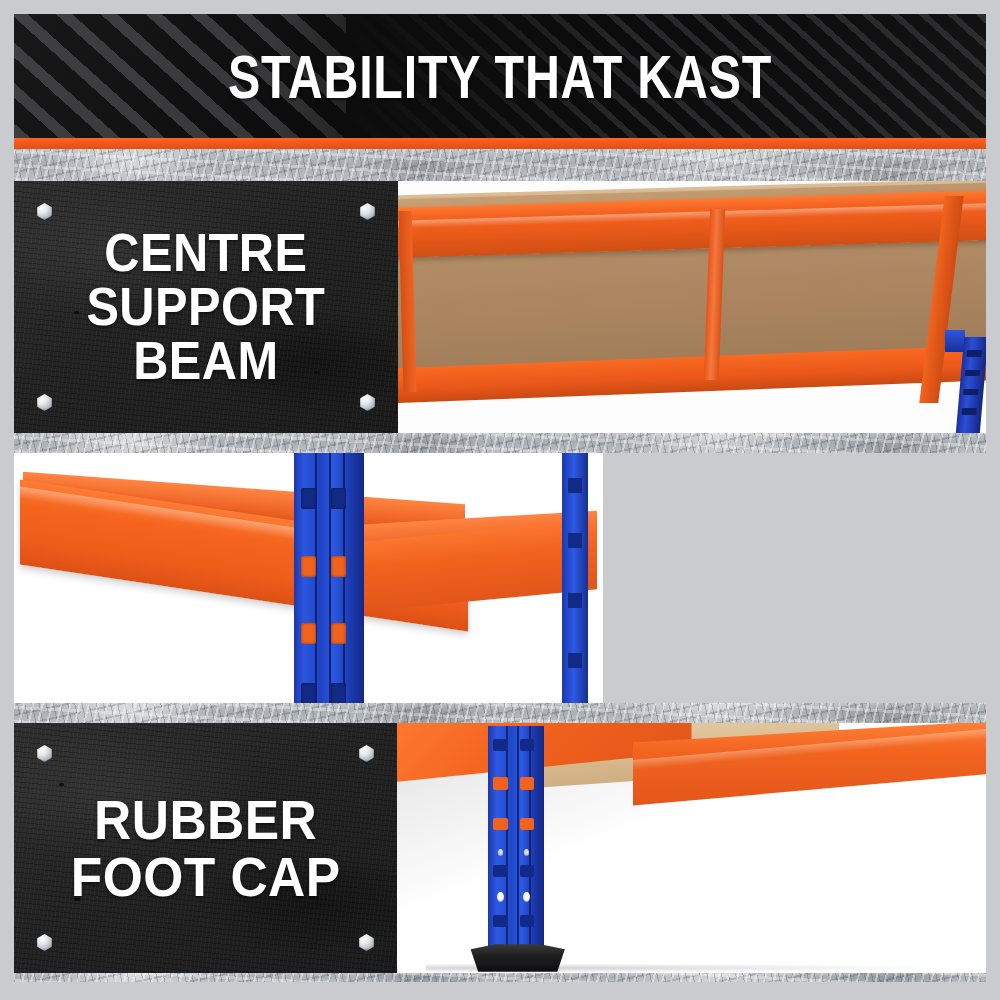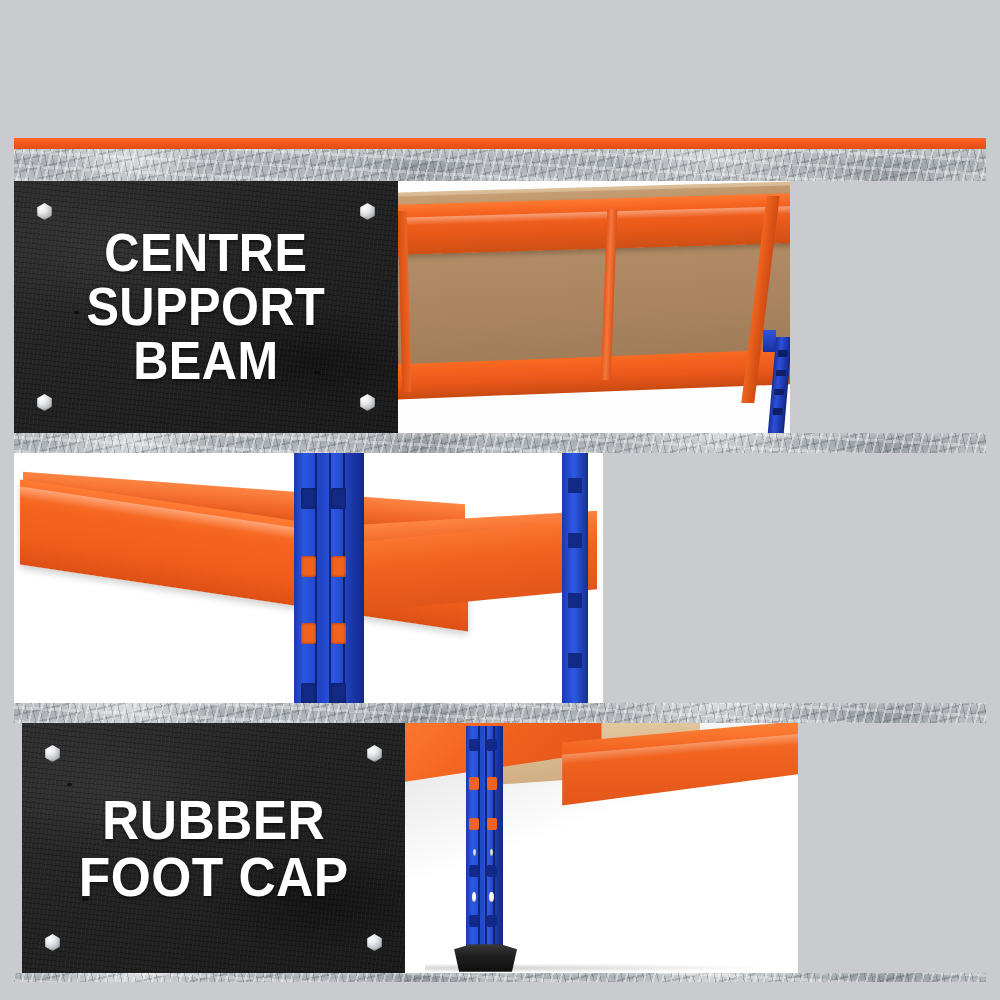--- a/index.html
+++ b/index.html
@@ -81,24 +81,24 @@
     position:absolute; left:14px; top:138px; width:972px; height:11px;
     background:linear-gradient(180deg,#ff6422 0%,#f0561b 55%,#e14f16 100%);
   }
 
   
   #grid {
     position:absolute; left:14px; top:149px; width:972px; height:833px;
   }
   .gap { position:absolute; left:0; width:972px; }
 
-  .row { position:absolute; left:0; width:776px; display:flex; overflow:hidden; }
+  .row { position:absolute; left:0; width:972px; display:flex; overflow:hidden; }
   #row1 { top:32px;  height:252px; }
   #row2 { top:304px; height:250px; }
-  #row3 { top:574px; height:250px;margin-left:8px; }
+  #row3 { top:574px; height:250px; }
 
   .gap-top  { top:0;   height:32px; }
   .gap-mid1 { top:284px; height:20px; }
   .gap-mid2 { top:554px; height:20px; }
   .gap-bot  { top:824px; height:9px; }
 
   
   .plate {
     position:relative;
     background-color:#262626;
@@ -305,20 +305,26 @@
     position:absolute; inset:0;
     background:linear-gradient(160deg, rgba(198,198,200,.55) 0%, rgba(255,255,255,0) 42%);
     pointer-events:none;
   }
 </style>
 </head>
 <body>
 
 <div id="page">
 
+  <div id="header">
+    <div class="stripes-left"></div>
+    <div class="stripes-right"></div>
+    <div class="sheen"></div>
+    <div id="header-title">STABILITY THAT KAST</div>
+  </div>
   <div id="orange-bar"></div>
 
   <div id="grid">
 
     <div class="gap gap-top concrete"></div>
     <div class="gap gap-mid1 concrete"></div>
     <div class="gap gap-mid2 concrete"></div>
     <div class="gap gap-bot concrete"></div>
 
     <div class="row" id="row1">

